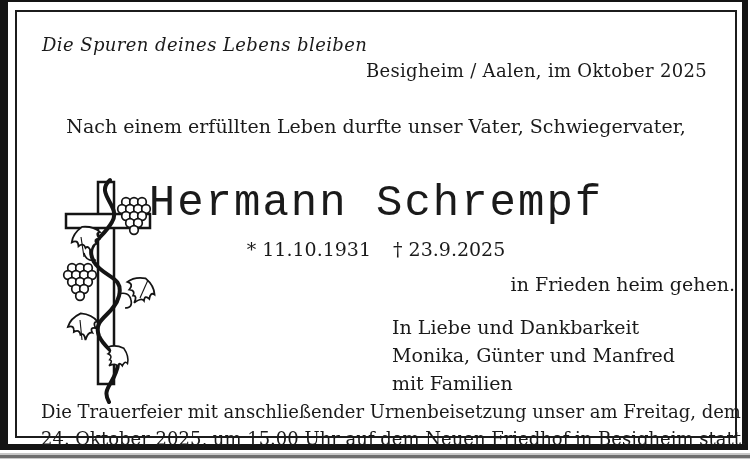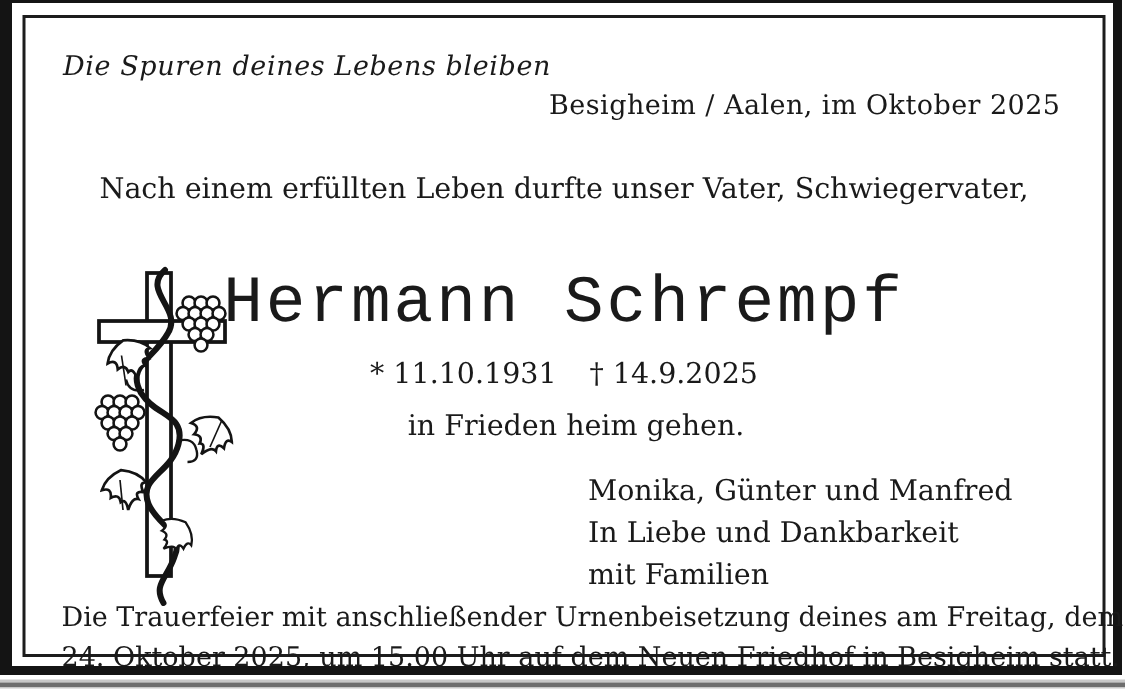--- a/index.html
+++ b/index.html
@@ -42,21 +42,21 @@
   }
   .name {
     left:0; right:0; top:166px; text-align:center;
     font-size:44px; letter-spacing:2px; font-weight:400;font-family:Liberation Mono, monospace;
   }
   .dates {
     left:0; right:0; top:226px; text-align:center; font-size:19px;
   }
   .dates .sep { display:inline-block; width:22px; }
   .farewell {
-    left:0; right:0; top:261px; text-align:center; font-size:19px;padding-left:16px;
+    left:0; right:0; top:261px; text-align:right; font-size:19px;padding-left:16px;
   }
   .family {
     left:375px; top:301px; font-size:19px; line-height:28px;
   }
   .funeral {
     left:24px; top:386px; font-size:18px; line-height:27px;
   }
   .illustration {
     position:absolute; left:25px; top:152px; width:130px; height:240px;
   }
@@ -74,33 +74,33 @@
 
       <div class="txt dateline">Besigheim / Aalen, im Oktober 2025</div>
 
       <div class="txt intro">
         <div>Nach einem erfüllten Leben durfte unser Vater, Schwiegervater,</div>
       </div>
 
       <div class="txt name">Hermann Schrempf</div>
 
       <div class="txt dates">
-        <span>* 11.10.1931</span><span class="sep"></span><span>† 14.9.2025</span>
+        <span>* 11.10.1931</span><span class="sep"></span><span>† 23.9.2025</span>
       </div>
 
       <div class="txt farewell">in Frieden heim gehen.</div>
 
       <div class="txt family">
+        <div>In Liebe und Dankbarkeit</div>
         <div>Monika, Günter und Manfred</div>
-        <div>In Liebe und Dankbarkeit</div>
         <div>mit Familien</div>
       </div>
 
       <div class="txt funeral">
-        <div>Die Trauerfeier mit anschließender Urnenbeisetzung deines am Freitag, dem</div>
+        <div>Die Trauerfeier mit anschließender Urnenbeisetzung unser am Freitag, dem</div>
         <div>24. Oktober 2025, um 15.00 Uhr auf dem Neuen Friedhof in Besigheim statt.</div>
       </div>
 
       <svg class="illustration" viewBox="0 0 130 240" xmlns="http://www.w3.org/2000/svg">
         <defs>
           <path id="leaf" d="M15 0 Q4 3 0 11 Q7 10 5 17 Q11 15 11 21 Q15 19 15 27 Q19 19 23 21 Q21 15 27 17 Q25 10 30 11 Q26 3 15 0 Z"></path>
         </defs>
 
         <rect x="56" y="18" width="16" height="202" fill="#ffffff" stroke="#141414" stroke-width="2.5"></rect>
         <rect x="24" y="50" width="84" height="14" fill="#ffffff" stroke="#141414" stroke-width="2.5"></rect>

